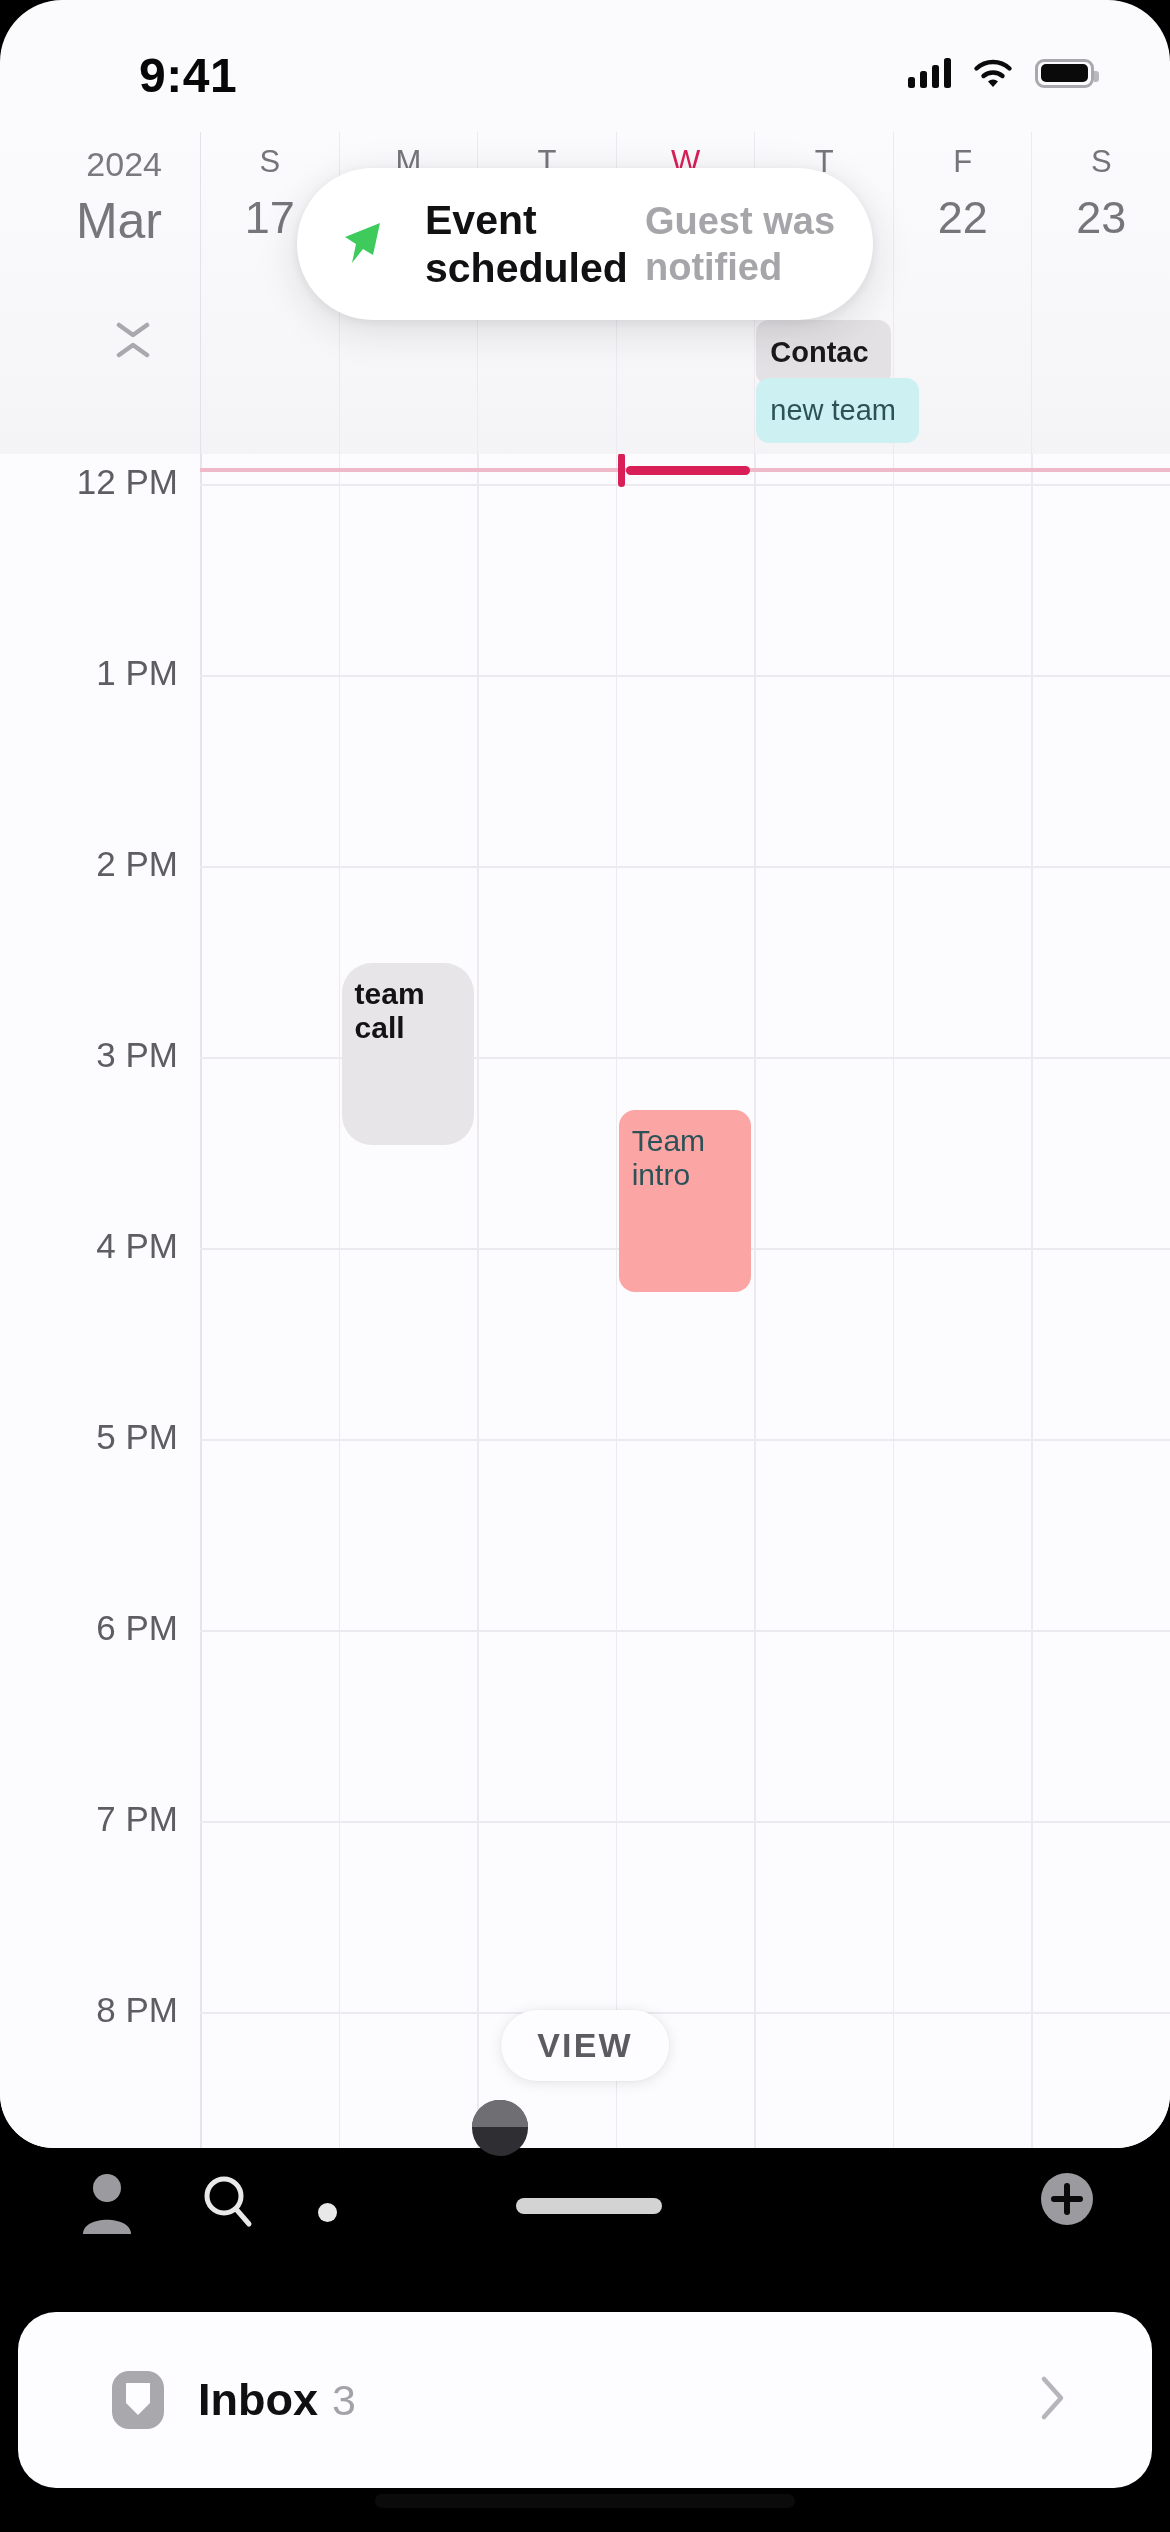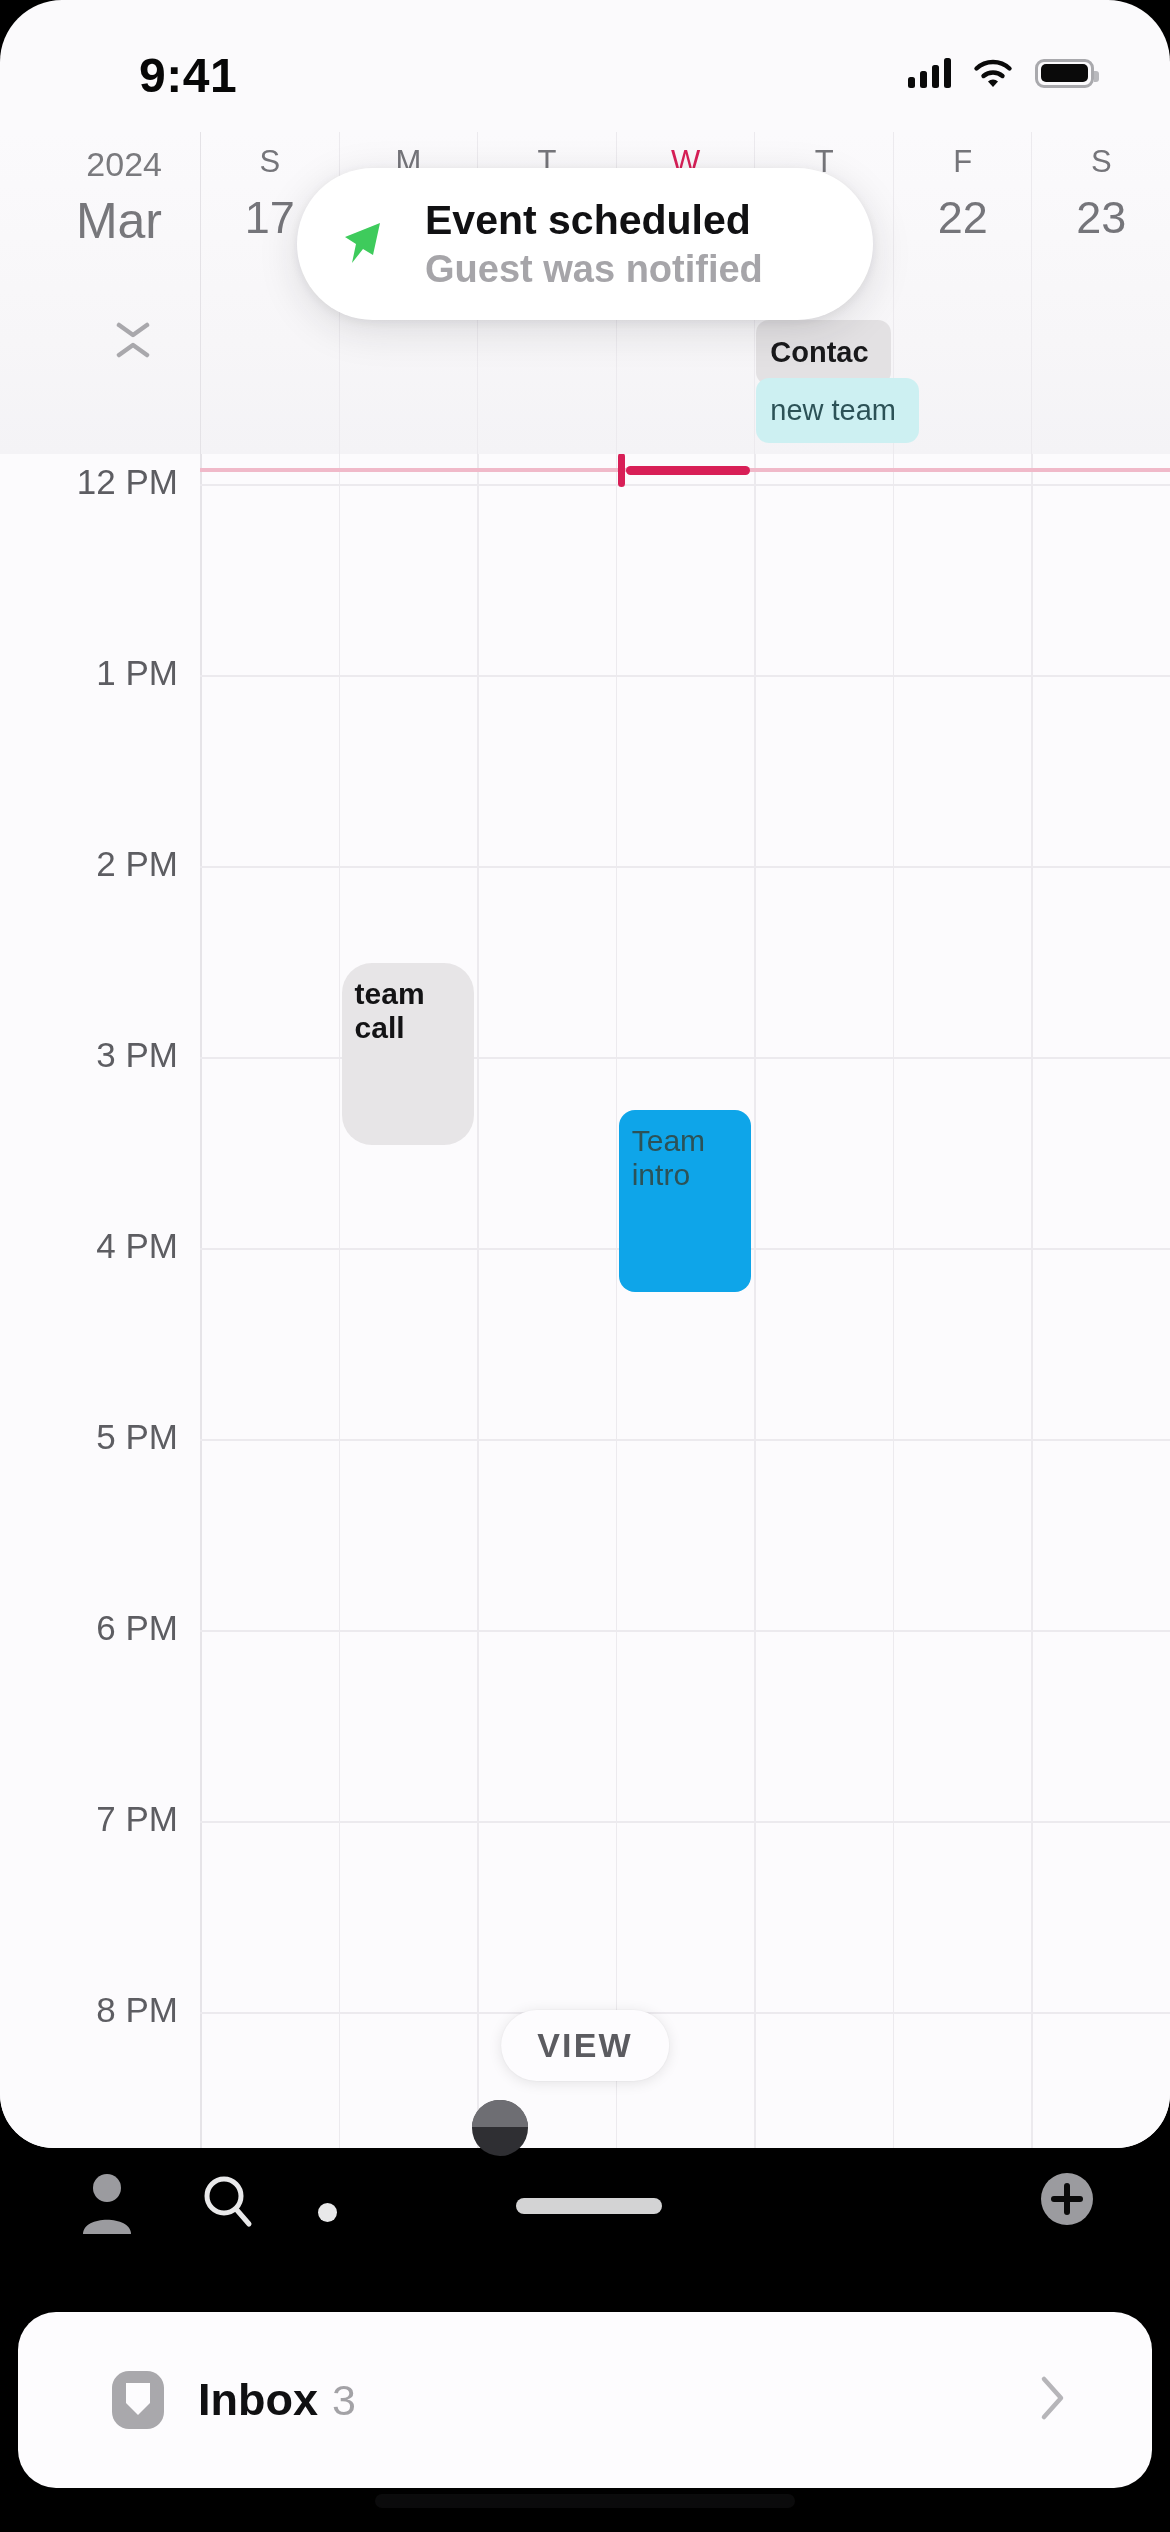--- a/index.html
+++ b/index.html
@@ -191,21 +191,21 @@
   
   .ev {
     position:absolute;
     border-radius:16px;
     padding:14px 13px 0 13px;
     font-size:30px; line-height:34px;
     z-index:15;
     overflow:hidden;
   }
   .ev-gray { background:#e7e5e7; color:#131315; font-weight:700;border-radius:30px; }
-  .ev-cyan { background:#0ea5e9; color:#2c5257; font-weight:400; }
+  .ev-cyan { background:#fca5a5; color:#2c5257; font-weight:400; }
 
   
   #view-btn {
     position:absolute;
     left:50%; transform:translateX(-50%);
     top:2010px;
     padding:16px 36px;
     background:#fdfcfe;
     border-radius:38px;
     box-shadow:0 2px 14px rgba(0,0,0,0.10), 0 0 0 1px rgba(0,0,0,0.015);
@@ -223,21 +223,21 @@
     border-radius:76px;
     box-shadow:0 10px 40px rgba(30,28,38,0.13), 0 2px 10px rgba(30,28,38,0.07);
     display:flex; align-items:center;
     z-index:60;
   }
   #toast-icon {
     width:128px; display:flex;
     align-items:center; justify-content:center;
     flex:0 0 128px;
   }
-  #toast-text { display:flex; flex-direction:column; justify-content:center; }
+  #toast-text { display:flex; flex-direction:row; justify-content:center; }
   #toast-title {
     font-size:41px; font-weight:700; color:#111113;
     line-height:48px;
   }
   #toast-sub {
     font-size:38px; font-weight:700; color:#a6a5a9;
     line-height:46px; margin-top:2px;
   }
 
   

